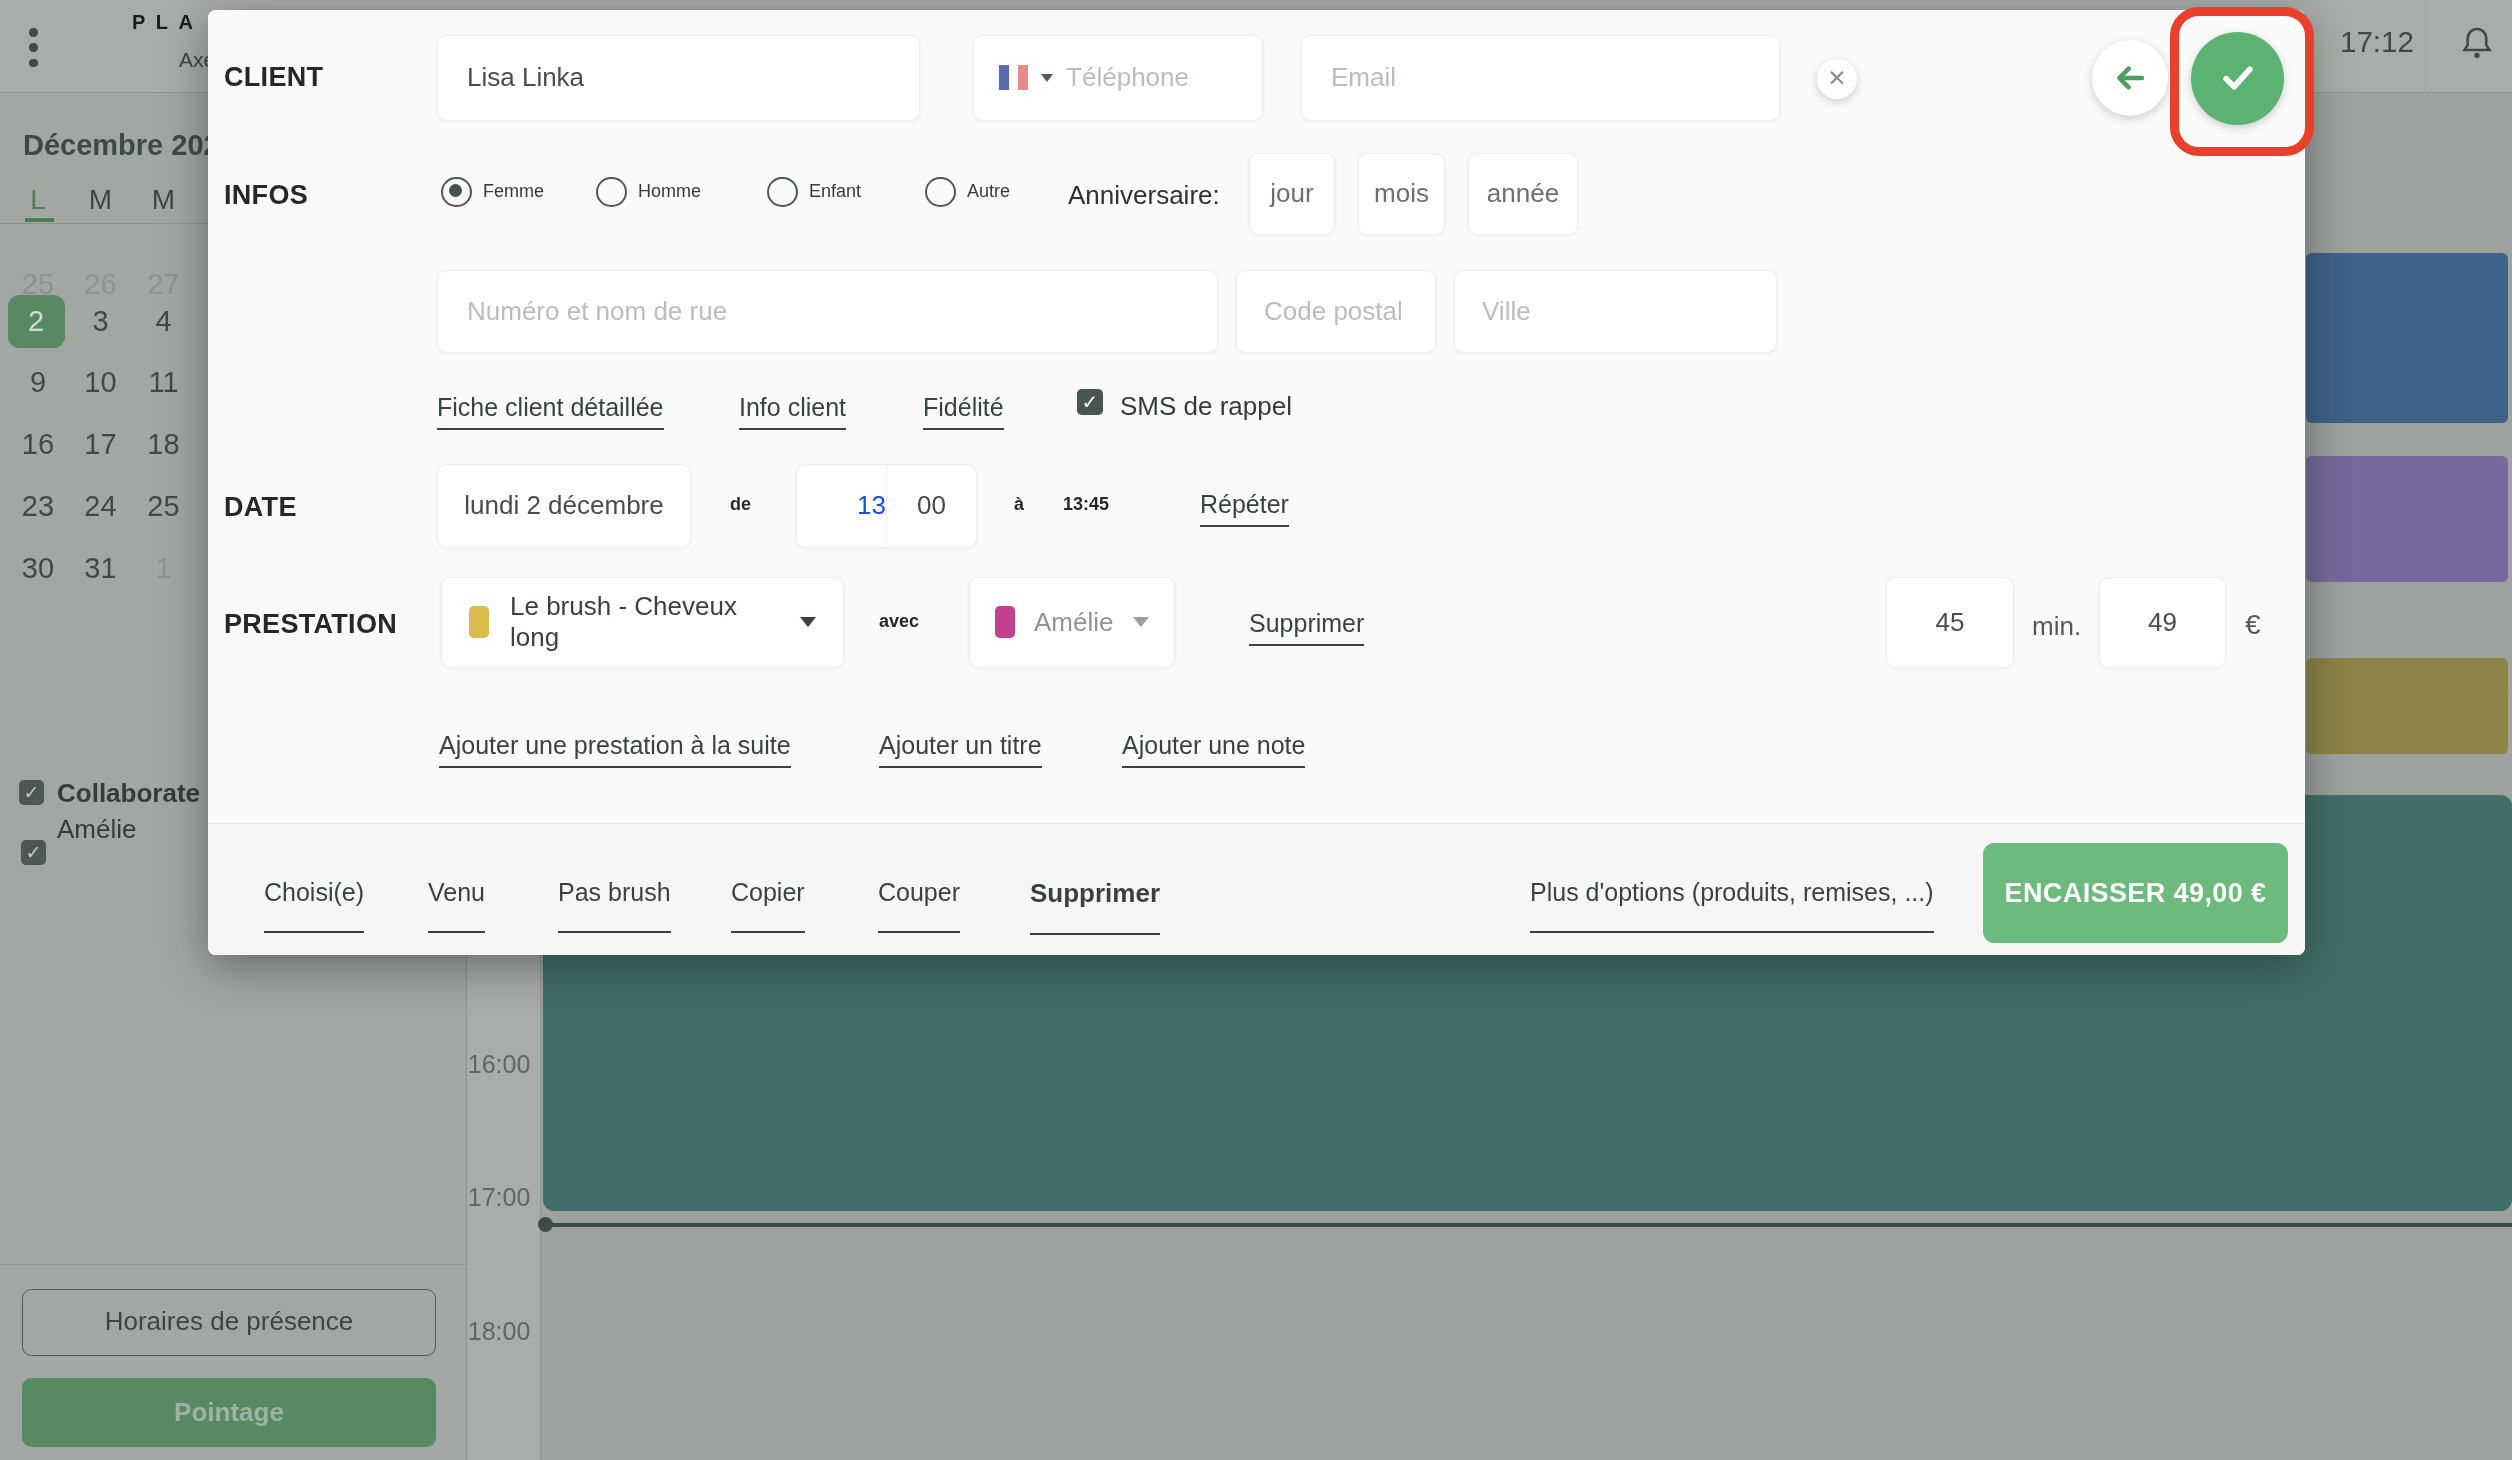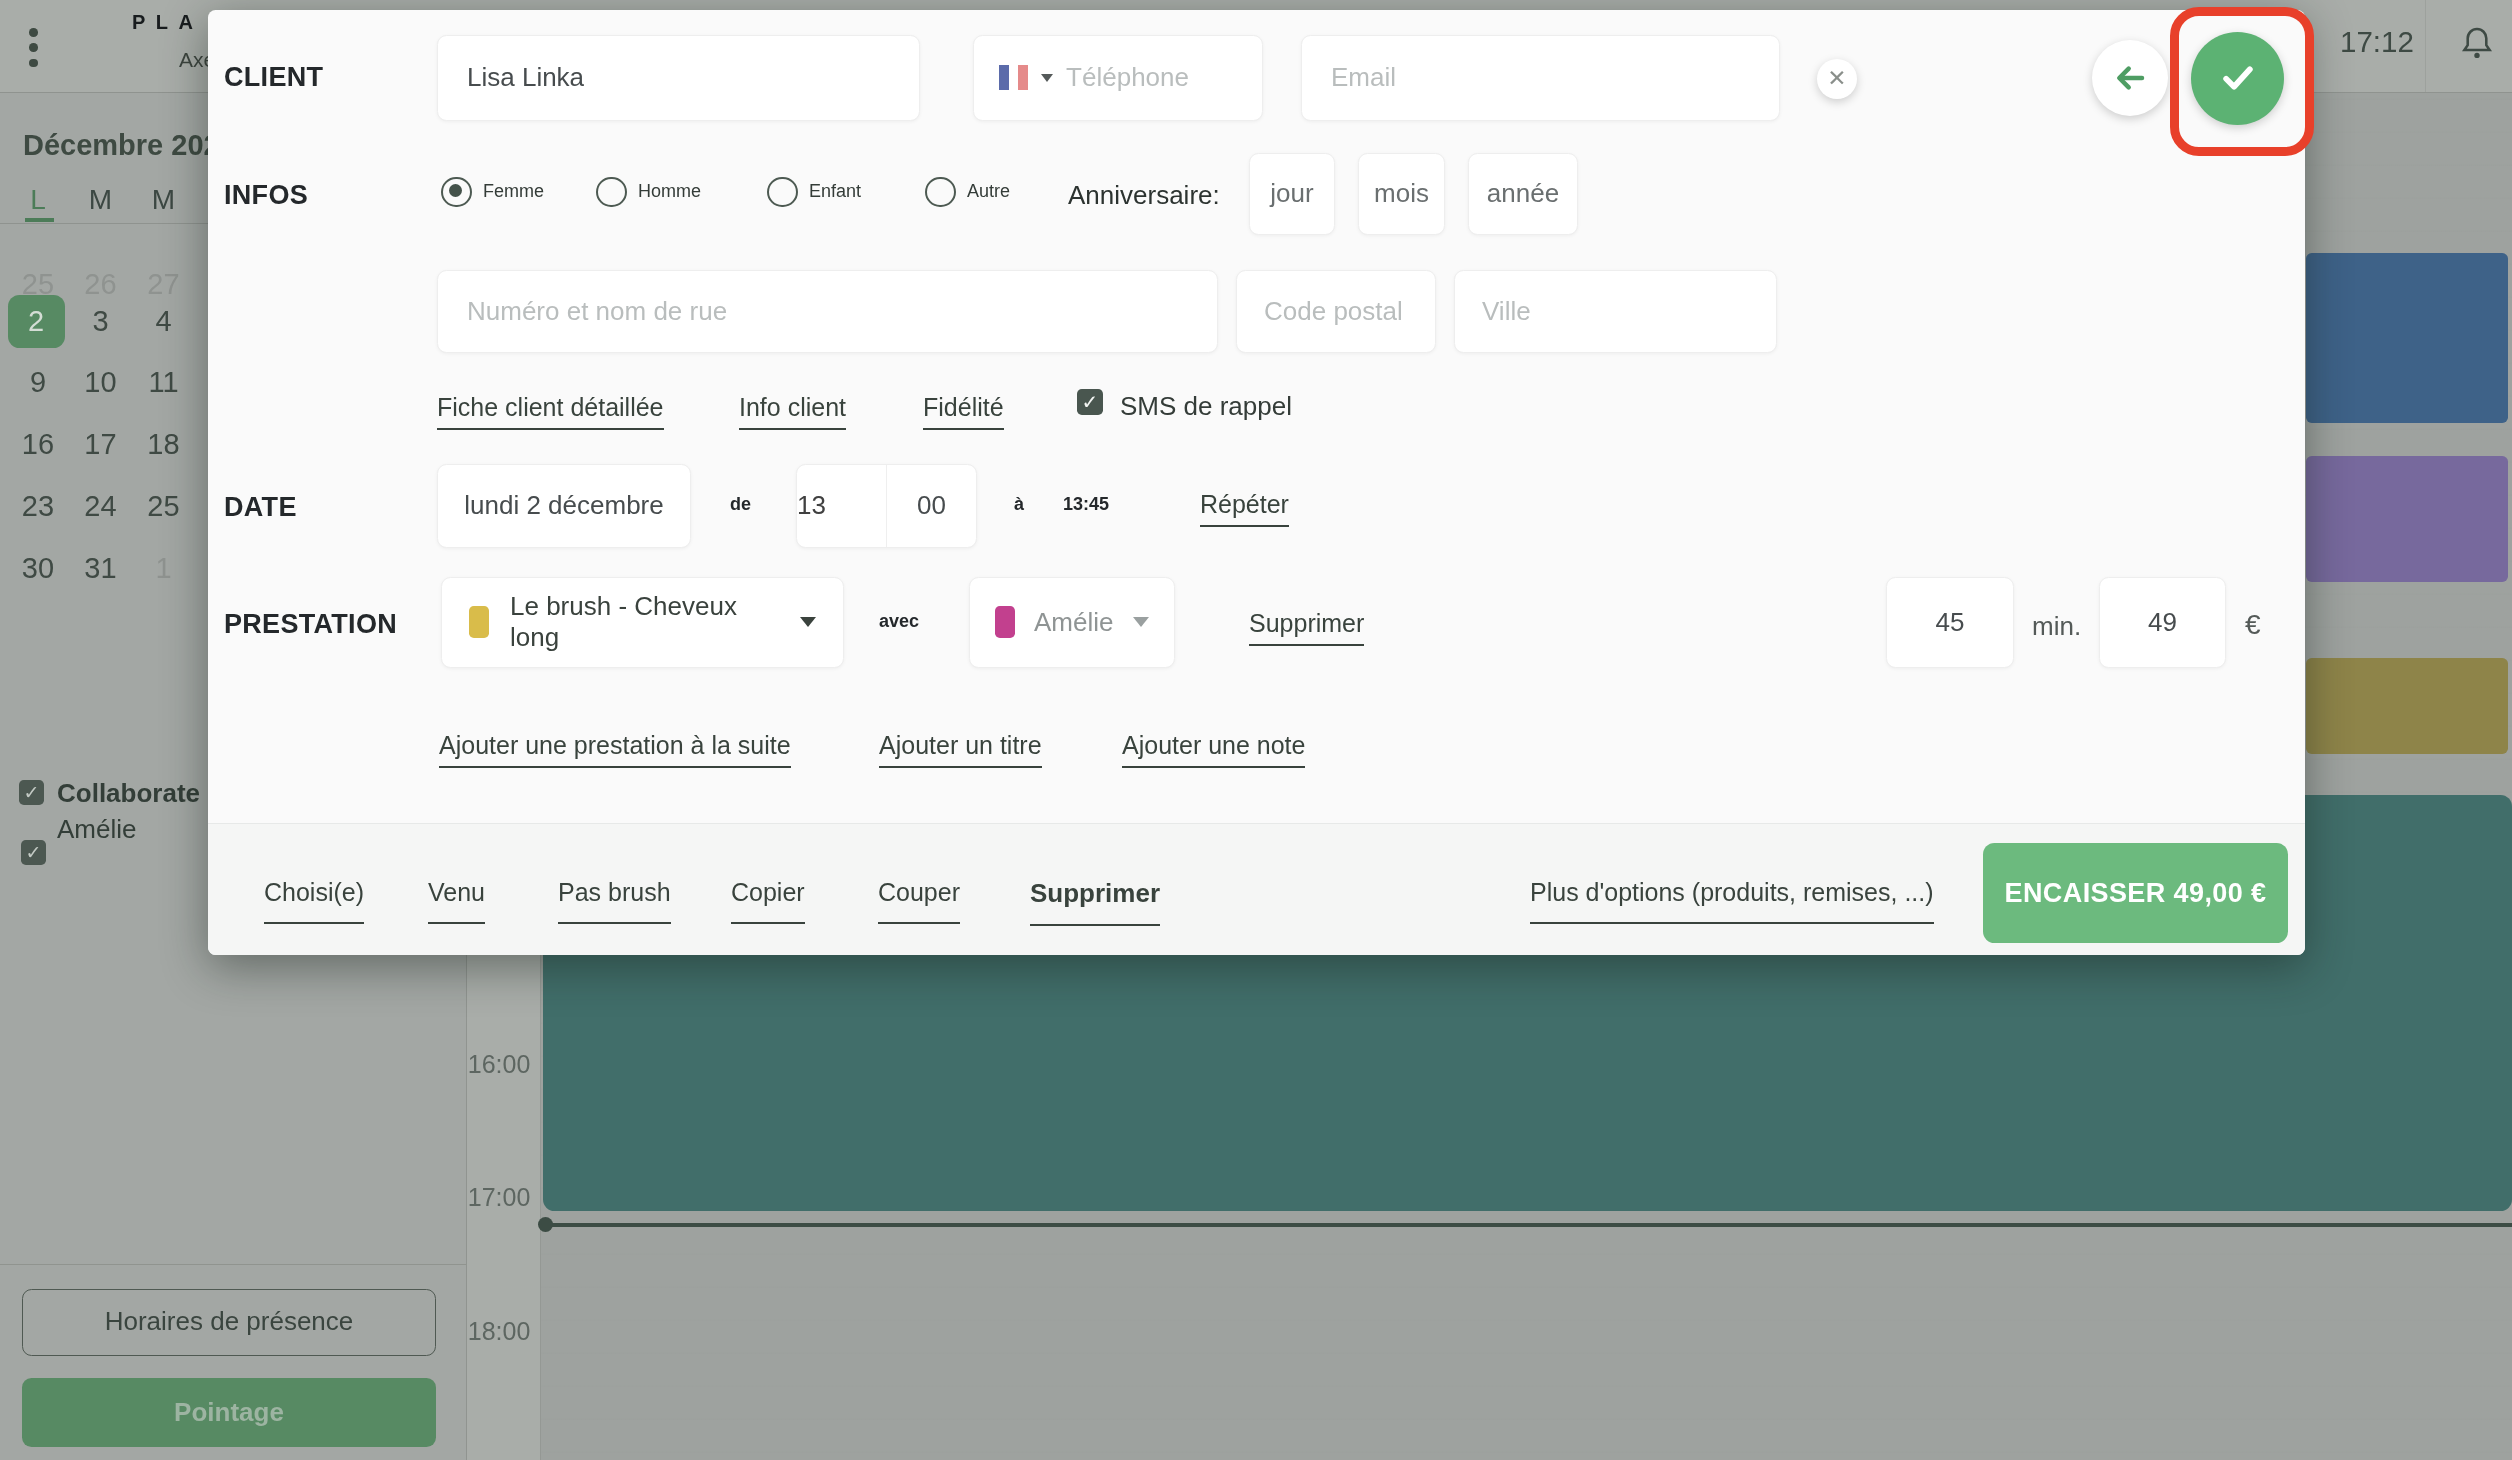--- a/index.html
+++ b/index.html
@@ -54,21 +54,21 @@
   .radio.checked::after{content:"";position:absolute;left:5.7px;top:5.7px;width:13.3px;height:13.3px;border-radius:50%;background:#44524a;}
   .radio-label{font-size:18px;color:#343c38;}
   .modal-check{width:26px;height:26px;background:#49564f;border-radius:4.8px;position:relative;}
   .modal-check::after{content:"✓";position:absolute;left:0;top:0;width:100%;height:100%;color:#f2f4f2;font-size:20px;line-height:26px;text-align:center;}
   .caret-down{width:0;height:0;border-left:8.6px solid transparent;border-right:8.6px solid transparent;border-top:10.5px solid #3a423d;}
   .caret-gray{border-top-color:#9aa0a0;}
   .caret-small{border-left-width:6.7px;border-right-width:6.7px;border-top-width:8.6px;border-top-color:#555a5a;}
   .swatch{width:20px;height:32px;border-radius:4.8px;}
   .circle-btn{border-radius:50%;background:#fff;box-shadow:0 2.9px 9.5px rgba(0,0,0,.18);display:flex;align-items:center;justify-content:center;}
   #footer{left:0;top:813px;width:2097px;height:132px;background:#f5f6f5;border-top:1px solid #e7e9e8;border-radius:0 0 7.6px 7.6px;box-sizing:border-box;}
-  .flink{top:54px;font-size:25px;color:#39433d;border-bottom:2.9px solid #39433d;padding-bottom:15px;}
+  .flink{top:54px;font-size:25px;color:#39433d;border-bottom:2.9px solid #39433d;padding-bottom:24px;}
   #encaisser-btn{left:1775px;top:19px;width:305px;height:100px;border-radius:11.4px;text-align:center;line-height:100px;font-size:27px;font-weight:bold;color:#ffffff;letter-spacing:0.4px;}
   #annotation{left:2170px;top:6.7px;width:144px;height:149px;border:9.5px solid #e8402a;border-radius:29px;box-sizing:border-box;z-index:50;}
   .flag{display:flex;align-items:center;height:25px;}
   .flag i{display:block;width:9.5px;height:25px;}
 </style>
 </head>
 <body>
 
 <div id="stage">
 
@@ -221,21 +221,21 @@
     <div class="ulink abs" style="left:715px;top:383px">Fidélité</div>
     <div class="modal-check abs" style="left:869px;top:379px"></div>
     <div class="abs" style="left:912px;top:381px;font-size:26px;color:#343c38">SMS de rappel</div>
 
     <div class="mlabel abs" style="top:482px">DATE</div>
     <div class="box abs" style="left:229px;top:454px;width:254px;height:84px;justify-content:center">
       <span>lundi 2 décembre</span>
     </div>
     <div class="bword abs" style="left:522px;top:484px">de</div>
     <div class="abs" style="left:588px;top:454px;width:181px;height:84px;background:#fff;border:1px solid #eee;border-radius:9.5px;box-shadow:0 1px 3.8px rgba(0,0,0,.05);box-sizing:border-box;display:flex;overflow:hidden">
-      <div style="flex:1;display:flex;align-items:center;justify-content:flex-start;font-size:26px;color:#404040;border-right:1px solid #efefef">
+      <div style="flex:1;display:flex;align-items:center;justify-content:flex-end;font-size:26px;color:#1d4ed8;border-right:1px solid #efefef">
           <span>13</span>
         </div>
       <div style="flex:1;display:flex;align-items:center;justify-content:center;font-size:26px;color:#474c4e">
           <span>00</span>
         </div>
     </div>
     <div class="bword abs" style="left:806px;top:484px">à</div>
     <div class="bword abs" style="left:855px;top:484px">13:45</div>
     <div class="ulink abs" style="left:992px;top:480px">Répéter</div>
 

